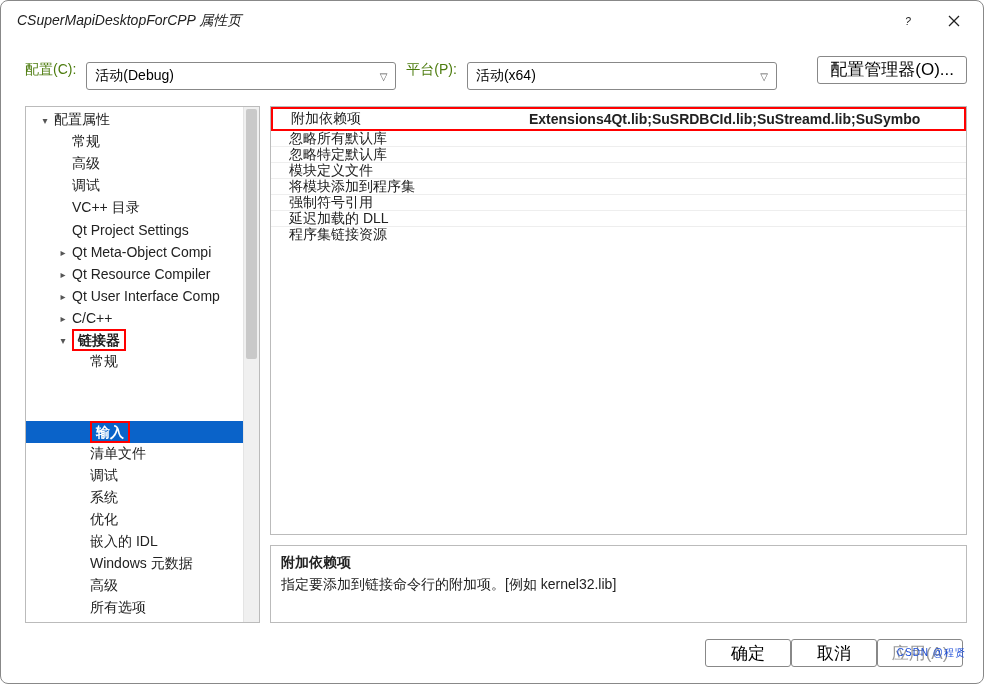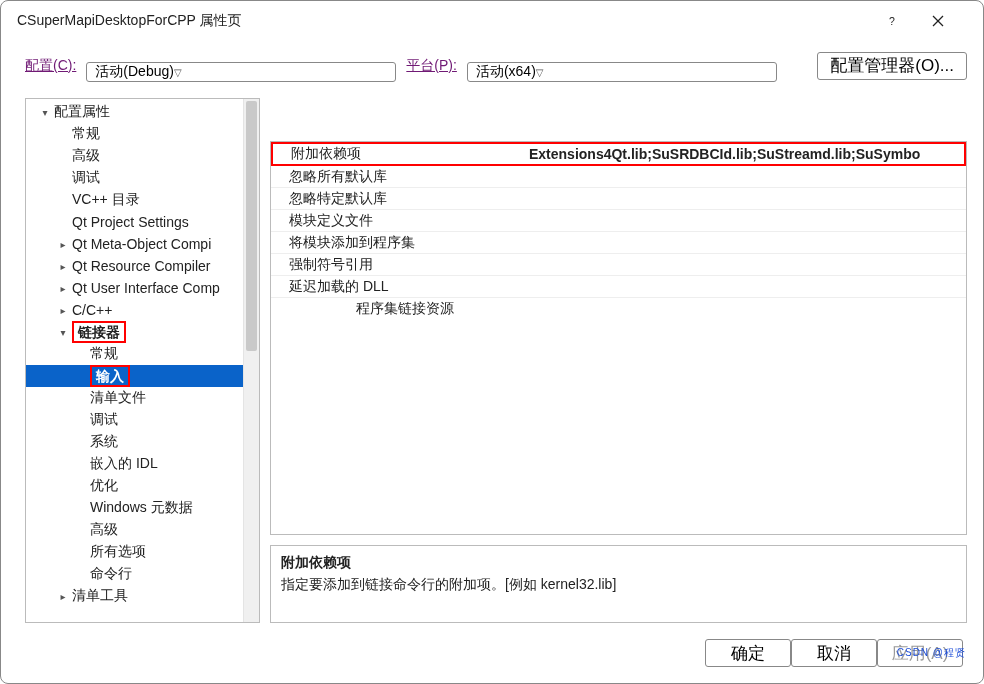--- a/index.html
+++ b/index.html
@@ -1,48 +1,48 @@
 <!DOCTYPE html>
 <html><head>
   <meta charset="utf-8">
   <style>
     * { margin: 0; padding: 0; box-sizing: border-box; font-family: "Segoe UI", "Microsoft YaHei", sans-serif; }
     body { width: 984px; height: 684px; background: #fff; overflow: hidden; }
     .window { width: 100%; height: 100%; display: flex; flex-direction: column; border: 1px solid #888; border-radius: 8px; overflow: hidden; }
-    .titlebar { height: 40px; display: flex; align-items: center; padding: 0 22px 0 16px; font-size: 14px; color: #222; }
+    .titlebar { height: 40px; display: flex; align-items: center; padding: 0 6px 0 16px; font-size: 14px; color: #222; font-style: italic; }
     .titlebar .spacer { flex: 1; }
     .titlebar .tbtn { width: 46px; height: 40px; display: flex; align-items: center; justify-content: center; font-size: 14px; color: #222; }
     .titlebar .tbtn.close svg, .titlebar .tbtn.help svg { width: 12px; height: 12px; }
     .toprow { display: flex; align-items: center; padding: 8px 16px 16px 24px; gap: 10px; font-size: 14px; }
-    .toprow label { color: #701a75; text-decoration: underline; }
-    .combo { display: flex; align-items: center; justify-content: flex-start; border: 1px solid #888; border-radius: 3px; background: #fff; height: 20px; padding: 0 8px; cursor: default; margin-top: 13px; }
+    .toprow label { color: #4d7c0f; }
+    .combo { display: flex; align-items: center; justify-content: space-between; border: 1px solid #888; border-radius: 3px; background: #fff; height: 28px; padding: 0 8px; cursor: default; margin-top: 13px; }
     .combo .chev { font-size: 10px; color: #555; }
     .combo.config { width: 310px; }
     .combo.platform { width: 310px; }
     .btn { border: 1px solid #888; border-radius: 3px; background: #fff; padding: 4px 12px; font-size: 17px; height: 28px; display: flex; align-items: center; }
     .btn.cfgmgr { margin-left: auto; }
     .content { flex: 1; display: flex; gap: 10px; padding: 0 16px 0 24px; min-height: 0; }
     .treewrap { border: 1px solid #bbb; width: 235px; display: flex; position: relative; }
     .tree { flex: 1; overflow: hidden; padding: 2px 0; font-size: 14px; color: #222; }
     .row { display: flex; align-items: center; height: 22px; padding-left: 4px; }
     .row .arrow { width: 14px; display: inline-flex; justify-content: center; font-size: 10px; color: #555; }
     .row .arrow.blank { visibility: hidden; }
     .row .label { padding-left: 2px; }
     .indent1 { padding-left: 12px; }
     .indent2 { padding-left: 30px; }
     .indent3 { padding-left: 48px; }
     .hl-red { border: 2px solid #f00; display: inline-block; line-height: 18px; padding: 0 4px; font-weight: bold; }
-    .row.selected { background: #0a63c9; color: #fff; }
+    .row.selected { background: #0a63c9; color: #fff; margin-top: 48px; }
     .row.selected .hl-red { border-color: #f00; color: #fff; }
     .vscroll { width: 16px; background: #f0f0f0; border-left: 1px solid #e4e4e4; position: relative; }
     .vscroll .thumb { position: absolute; left: 2px; right: 2px; top: 2px; height: 250px; background: #c9c9c9; border-radius: 2px; }
-    .right { flex: 1; display: flex; flex-direction: column; gap: 10px; min-width: 0; margin-top: 43px; }
+    .right { flex: 1; display: flex; flex-direction: column; gap: 10px; min-width: 0; }
     .grid { flex: 1; border: 1px solid #bbb; overflow: hidden; font-size: 14px; color: #222; }
-    .grow { display: flex; height: 22px; align-items: center; border-bottom: 1px solid #eee; }
-    .grow:last-child { border-bottom: none; text-align: center; }
+    .grow { display: flex; height: 16px; align-items: center; border-bottom: 1px solid #eee; }
+    .grow:last-child { border-bottom: none; }
     .grow .gname { width: 250px; padding-left: 18px; }
     .grow .gval { flex: 1; padding-left: 6px; font-weight: bold; overflow: hidden; white-space: nowrap; }
     .grow.first { border: 2px solid #f00; height: 24px; }
     .desc { border: 1px solid #bbb; padding: 8px 10px; font-size: 14px; color: #222; height: 78px; }
     .desc .dtitle { font-weight: bold; margin-bottom: 4px; }
     .footer { display: flex; justify-content: flex-end; gap: 0; padding: 16px 20px 16px 16px; }
     .footer .btn { min-width: 86px; justify-content: center; }
     .footer .btn.apply { color: #999; }
     .watermark { position: absolute; right: 18px; bottom: 24px; color: #1d4ed8; font-size: 10px; letter-spacing: 1px; pointer-events: none; }
   </style>
@@ -144,25 +144,25 @@
           <div class="row indent3">
             <span class="arrow blank">▸</span>
             <span class="label">调试</span>
           </div>
           <div class="row indent3">
             <span class="arrow blank">▸</span>
             <span class="label">系统</span>
           </div>
           <div class="row indent3">
             <span class="arrow blank">▸</span>
+            <span class="label">优化</span>
+          </div>
+          <div class="row indent3">
+            <span class="arrow blank">▸</span>
             <span class="label">嵌入的 IDL</span>
-          </div>
-          <div class="row indent3">
-            <span class="arrow blank">▸</span>
-            <span class="label">优化</span>
           </div>
           <div class="row indent3">
             <span class="arrow blank">▸</span>
             <span class="label">Windows 元数据</span>
           </div>
           <div class="row indent3">
             <span class="arrow blank">▸</span>
             <span class="label">高级</span>
           </div>
           <div class="row indent3">

